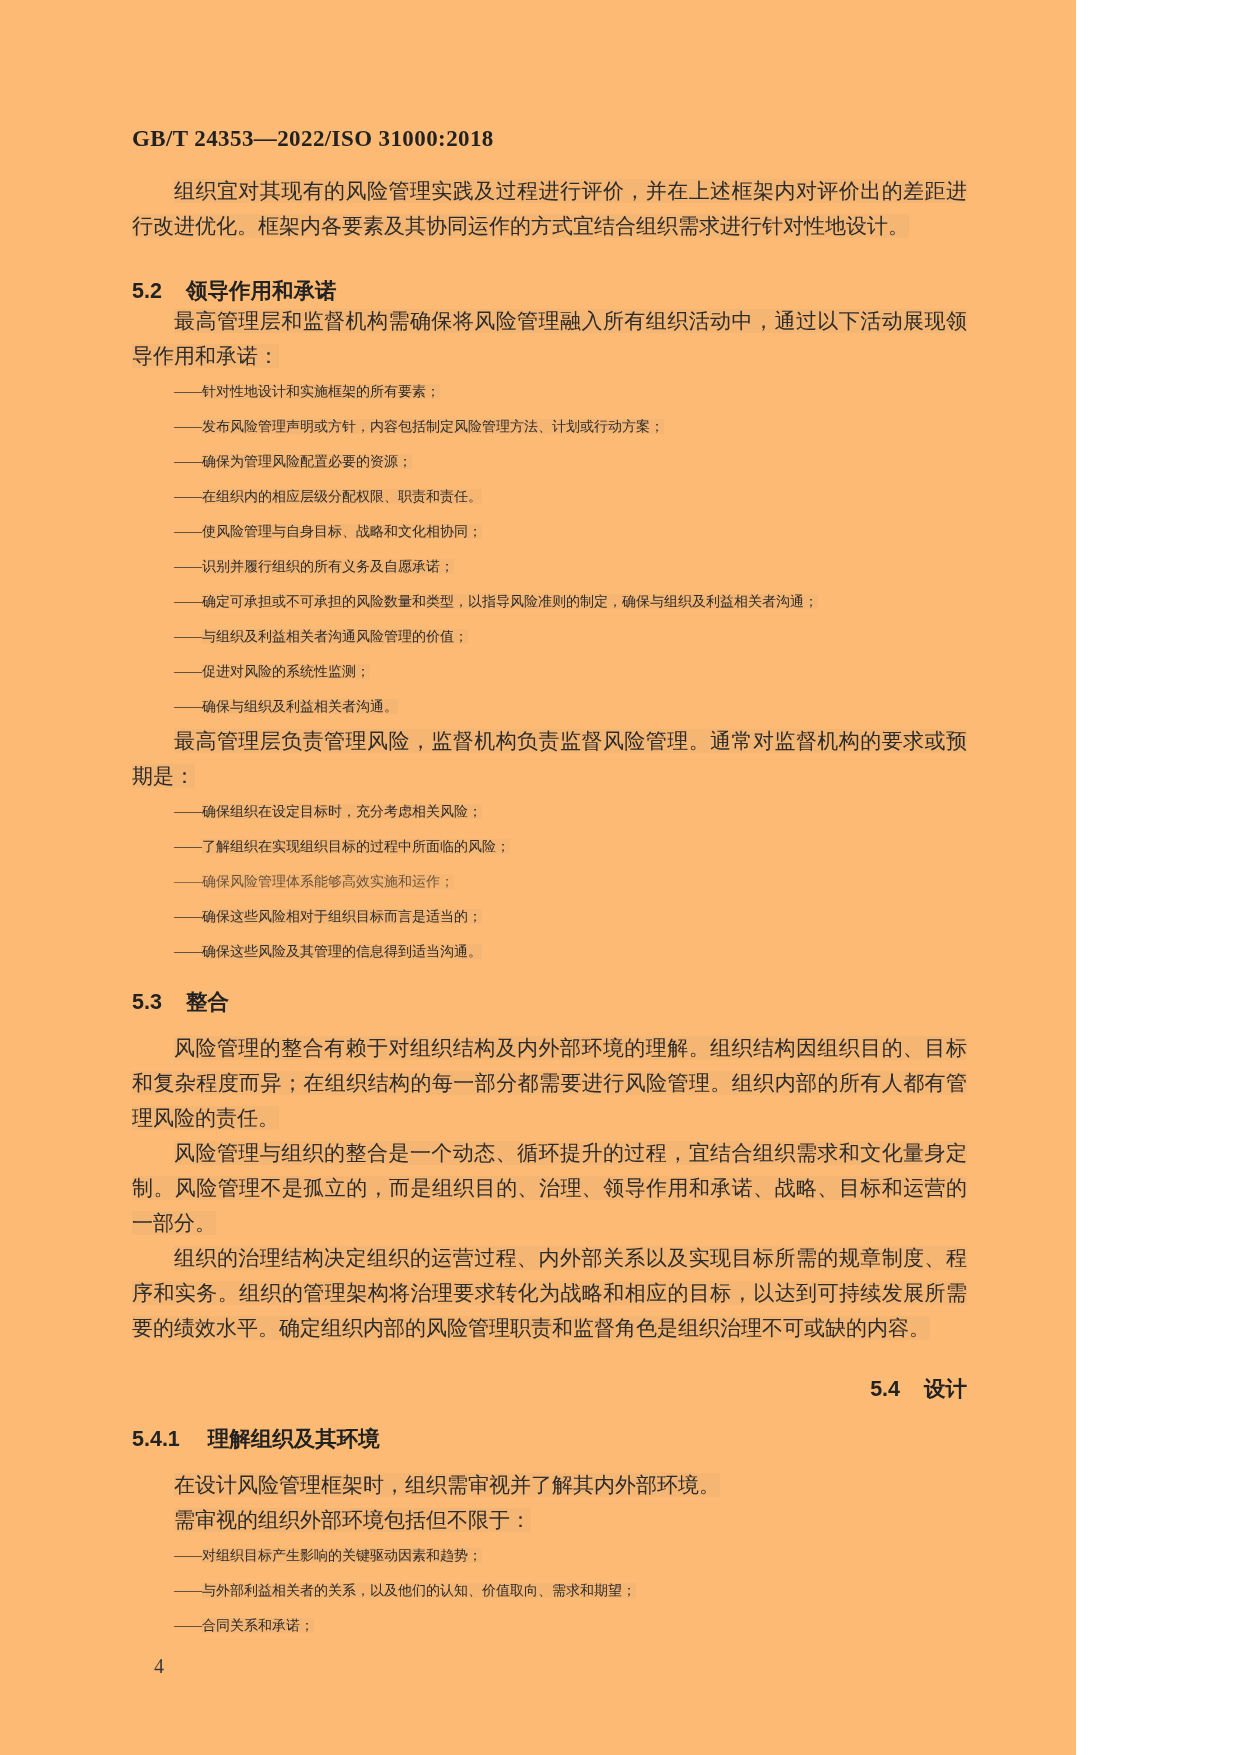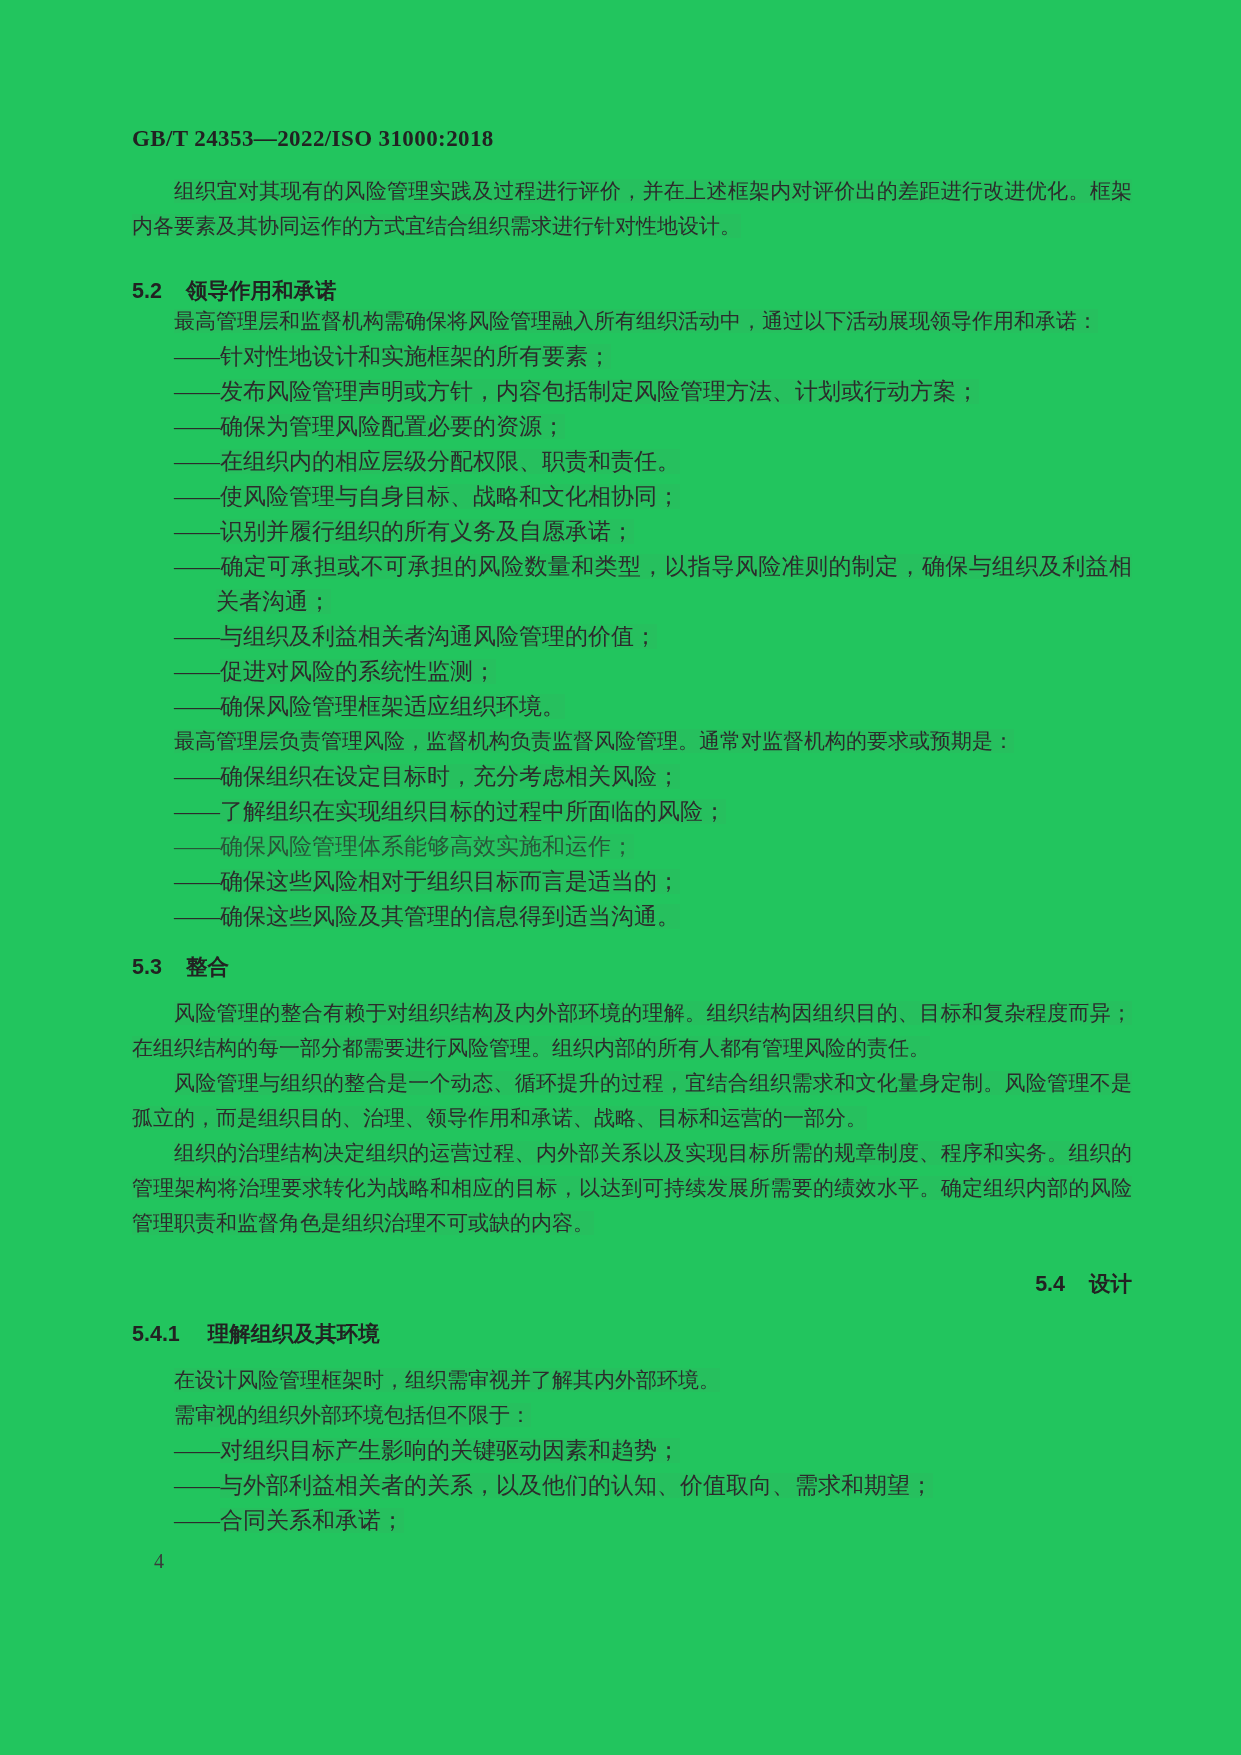--- a/index.html
+++ b/index.html
@@ -1,20 +1,20 @@
 <!DOCTYPE html>
 <html><head>
 <meta charset="utf-8">
 <style>
   html, body { margin: 0; padding: 0; background: #ffffff; }
   .page {
     position: relative;
-    width: 1241px;
+    width: 1076px;
     height: 1755px;
-    background: #22c55e;
+    background: #fdba74;
     color: #2c2c2c;
     font-family: "Liberation Serif", "DejaVu Serif", serif;
     overflow: hidden;
     box-sizing: border-box;
   }
   .content {
     box-sizing: border-box;
     padding: 126px 109px 0 132px; 
   }
   .doc-header {
@@ -48,21 +48,21 @@
   .sec-num { margin-right: 18px; }
   .h-541 .sec-num { margin-right: 22px; }
   .h-52 { margin-top: 34px; }
   .h-53 { margin-top: 20px; margin-bottom: 16px; }
   .h-54 { margin-top: 30px; text-align: right; }
   .h-541 { margin-top: 24px; margin-bottom: 16px; }
   ul.dash-list {
     list-style: none;
     margin: 0;
     padding: 0;
-    font-size: 23px;
+    font-size: 14px;
     line-height: 35px;
   }
   ul.dash-list li {
     padding-left: 84px;
     text-indent: -42px;
     text-align: justify;
   }
   ul.dash-list .dash { letter-spacing: 0; }
   
   ul[data-list="s52.list3"] li:nth-child(3) { opacity: 0.72; }
@@ -97,21 +97,21 @@
         <li><span class="dash">——</span><span class="ltext">发布风险管理声明或方针，内容包括制定风险管理方法、计划或行动方案；</span></li>
         <li><span class="dash">——</span><span class="ltext">确保为管理风险配置必要的资源；</span></li>
         <li><span class="dash">——</span><span class="ltext">在组织内的相应层级分配权限、职责和责任。</span></li>
       </ul>
     <ul class="dash-list" data-list="s52.list2">
         <li><span class="dash">——</span><span class="ltext">使风险管理与自身目标、战略和文化相协同；</span></li>
         <li><span class="dash">——</span><span class="ltext">识别并履行组织的所有义务及自愿承诺；</span></li>
         <li><span class="dash">——</span><span class="ltext">确定可承担或不可承担的风险数量和类型，以指导风险准则的制定，确保与组织及利益相关者沟通；</span></li>
         <li><span class="dash">——</span><span class="ltext">与组织及利益相关者沟通风险管理的价值；</span></li>
         <li><span class="dash">——</span><span class="ltext">促进对风险的系统性监测；</span></li>
-        <li><span class="dash">——</span><span class="ltext">确保风险管理框架适应组织环境。</span></li>
+        <li><span class="dash">——</span><span class="ltext">确保与组织及利益相关者沟通。</span></li>
       </ul>
     <p class="para"><span class="ptext">最高管理层负责管理风险，监督机构负责监督风险管理。通常对监督机构的要求或预期是：</span></p>
     <ul class="dash-list" data-list="s52.list3">
         <li><span class="dash">——</span><span class="ltext">确保组织在设定目标时，充分考虑相关风险；</span></li>
         <li><span class="dash">——</span><span class="ltext">了解组织在实现组织目标的过程中所面临的风险；</span></li>
         <li><span class="dash">——</span><span class="ltext">确保风险管理体系能够高效实施和运作；</span></li>
         <li><span class="dash">——</span><span class="ltext">确保这些风险相对于组织目标而言是适当的；</span></li>
         <li><span class="dash">——</span><span class="ltext">确保这些风险及其管理的信息得到适当沟通。</span></li>
       </ul>
 

